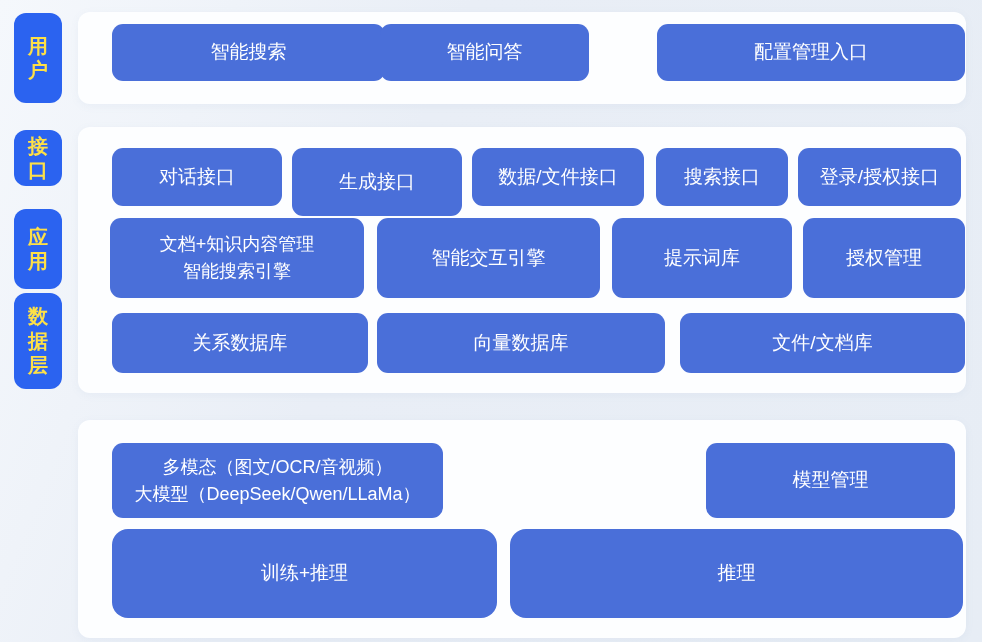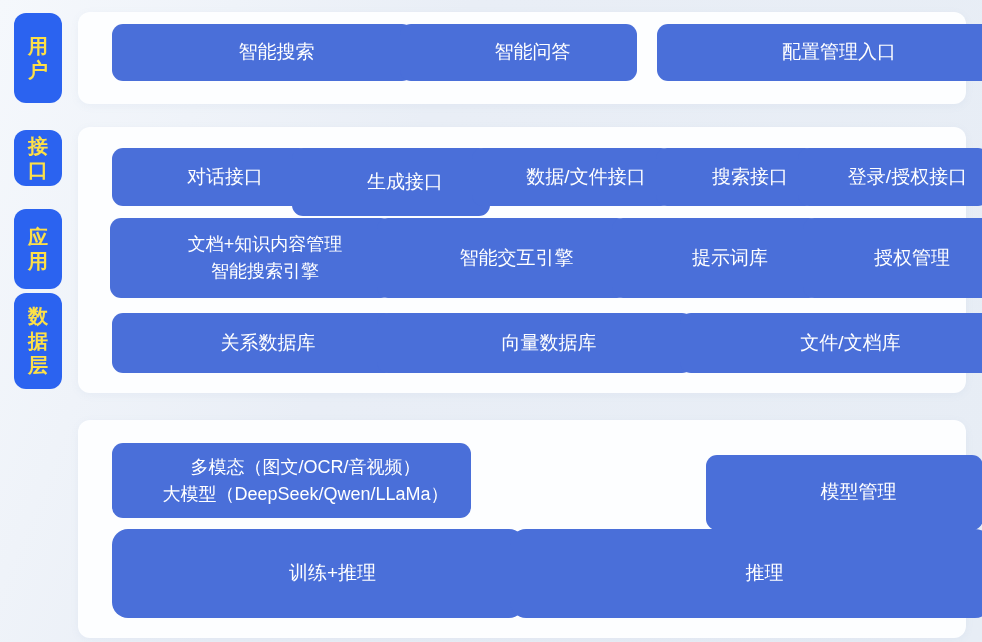--- a/index.html
+++ b/index.html
@@ -39,21 +39,20 @@
     position:absolute;
     background:#4a6fd9;
     border-radius:11px;
     color:#ffffff;
     display:flex;flex-direction:column;
     align-items:center;justify-content:center;
     font-size:19px;font-weight:500;
     line-height:1.5;
     text-align:center;
     white-space:nowrap;
-    padding-left:28px;
   }
   .box.big{border-radius:16px;}
   .box.small-text{font-size:18px;}
 </style>
 </head>
 <body>
 
 <div class="stage">
 
   <div class="panel" style="top:12px;height:92px"></div>
@@ -69,21 +68,21 @@
   <div class="side-label" style="top:209px;height:80px">
     <span class="vtext">应用</span>
   </div>
   <div class="side-label" style="top:293px;height:96px">
     <span class="vtext">数据层</span>
   </div>
 
   <div class="box" style="left:112px;top:24px;width:273px;height:57px">
     <span>智能搜索</span>
   </div>
-  <div class="box" style="left:400px;top:24px;width:209px;height:57px">
+  <div class="box" style="left:380px;top:24px;width:209px;height:57px">
     <span>智能问答</span>
   </div>
   <div class="box" style="left:657px;top:24px;width:308px;height:57px">
     <span>配置管理入口</span>
   </div>
 
   <div class="box" style="left:112px;top:148px;width:170px;height:58px">
     <span>对话接口</span>
   </div>
   <div class="box" style="left:292px;top:148px;width:170px;height:68px">
@@ -120,21 +119,21 @@
     <span>向量数据库</span>
   </div>
   <div class="box" style="left:680px;top:313px;width:285px;height:60px">
     <span>文件/文档库</span>
   </div>
 
   <div class="box small-text" style="left:112px;top:443px;width:331px;height:75px">
     <span>多模态（图文/OCR/音视频）</span>
     <span>大模型（DeepSeek/Qwen/LLaMa）</span>
   </div>
-  <div class="box" style="left:706px;top:455px;width:249px;height:75px">
+  <div class="box" style="left:706px;top:443px;width:249px;height:75px">
     <span>模型管理</span>
   </div>
 
   <div class="box big" style="left:112px;top:529px;width:385px;height:89px">
     <span>训练+推理</span>
   </div>
   <div class="box big" style="left:510px;top:529px;width:453px;height:89px">
     <span>推理</span>
   </div>
 

